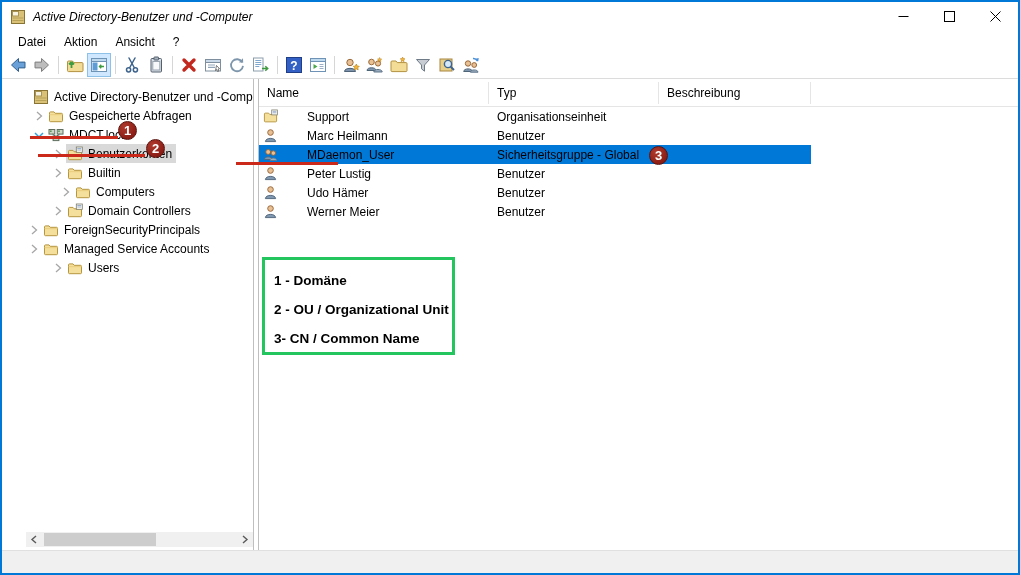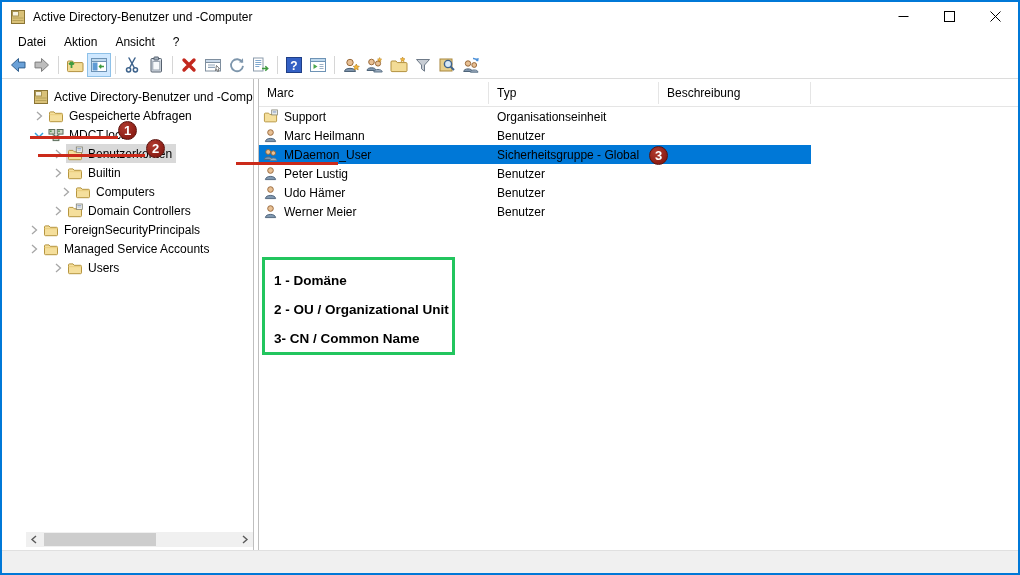--- a/index.html
+++ b/index.html
@@ -1,21 +1,21 @@
 <!DOCTYPE html>
 <html style="--color-selection: #0078D7; --color-window-border: #0078D7; --color-tree-selection: #D9D9D9; --color-badge: #8A1C14; --color-underline: #CB2A1A;"><head>
 <meta charset="utf-8">
 <style>
   html,body{margin:0;padding:0;background:#fff;font-family:"Liberation Sans",sans-serif;font-size:12px;color:#000;}
   *{box-sizing:border-box;}
   .window{position:relative;width:1020px;height:575px;border:2px solid var(--color-window-border,#0078D7);background:#fff;overflow:hidden;display:flex;flex-direction:column;}
   
   .titlebar{height:29px;flex:none;display:flex;align-items:center;background:#fff;}
   .title-icon{margin-left:8px;width:16px;height:16px;flex:none;}
-  .title-text{margin-left:7px;white-space:nowrap;}
+  .title-text{margin-left:7px;white-space:nowrap;font-style:italic;}
   .win-controls{margin-left:auto;display:flex;height:100%;}
   .win-btn{width:46px;height:100%;display:flex;align-items:center;justify-content:center;}
   
   .menubar{height:21px;flex:none;display:flex;align-items:center;padding-left:7px;background:#fff;}
   .menu-item{padding:2px 9px;text-align:center;}
   
   .toolbar{height:27px;flex:none;display:flex;align-items:center;padding-left:4px;background:#fff;border-bottom:1px solid #dcdcdc;}
   .tb-btn{width:24px;height:24px;flex:none;display:flex;align-items:center;justify-content:center;border:1px solid transparent;}
   .tb-btn.active{background:#cfe8ff;border:1px solid #8ec1e8;}
   .tb-sep{width:1px;height:18px;background:#d6d6d6;margin:0 4px;flex:none;}
@@ -36,21 +36,21 @@
   .hscroll{position:absolute;left:0;right:0;bottom:3px;height:15px;background:#f0f0f0;}
   .hs-arrow{position:absolute;top:0;width:16px;height:15px;display:flex;align-items:center;justify-content:center;}
   .hs-left{left:0;} .hs-right{right:0;}
   .hs-thumb{position:absolute;left:18px;top:1px;width:112px;height:13px;background:#cdcdcd;}
   
   .list-header{display:flex;height:28px;align-items:center;border-bottom:1px solid #e5e5e5;}
   .hcol{height:22px;display:flex;align-items:center;padding-left:8px;border-right:1px solid #e5e5e5;flex:none;}
   .list-row{display:flex;height:19px;align-items:center;width:552px;}
   .list-row.selected{background:var(--color-selection,#0078D7);color:#000000;}
   .cell{flex:none;overflow:hidden;white-space:nowrap;}
-  .cell.name{width:230px;display:flex;align-items:center;padding-left:4px;}
+  .cell.name{width:230px;display:flex;align-items:center;padding-left:4px;gap:23px;}
   .cell.name .nlabel{padding-left:6px;}
   .cell.typ{width:170px;padding-left:8px;}
   .cell.desc{width:152px;padding-left:8px;}
   .licon{width:15px;height:15px;flex:none;display:flex;align-items:center;}
   
   .statusbar{height:23px;flex:none;background:#f0f0f0;border-top:1px solid #e0e0e0;}
   
   .badge{position:absolute;width:19px;height:19px;border-radius:50%;background:radial-gradient(circle at 35% 30%, #b03a2e, var(--color-badge,#7e1a13) 75%);border:1px solid #5c120c;color:#fff;font-weight:bold;font-size:13px;display:flex;align-items:center;justify-content:center;z-index:20;}
   .redline{position:absolute;height:3px;background:var(--color-underline,#cb2a1a);z-index:19;}
   .legend{position:absolute;left:260px;top:255px;width:193px;height:98px;border:3px solid #22c55e;background:#fff;padding:6px 0 0 9px;font-weight:bold;font-size:13.5px;line-height:29px;z-index:18;white-space:nowrap;}
@@ -416,21 +416,21 @@
               <path d="M2 1l4 3.5L2 8" fill="none" stroke="#5a5a5a" stroke-width="1.4"></path>
             </svg>
           </div>
       </div>
     </div>
 
     <div class="splitter"></div>
 
     <div class="list-panel">
       <div class="list-header">
-        <div class="hcol" style="width:230px">Marc</div>
+        <div class="hcol" style="width:230px">Name</div>
         <div class="hcol" style="width:170px">Typ</div>
         <div class="hcol" style="width:152px">Beschreibung</div>
       </div>
 
       <div class="list-rows">
 
         <div class="list-row">
           <div class="cell name">
               <span class="licon">
             <svg width="15" height="15" viewBox="0 0 16 16">

